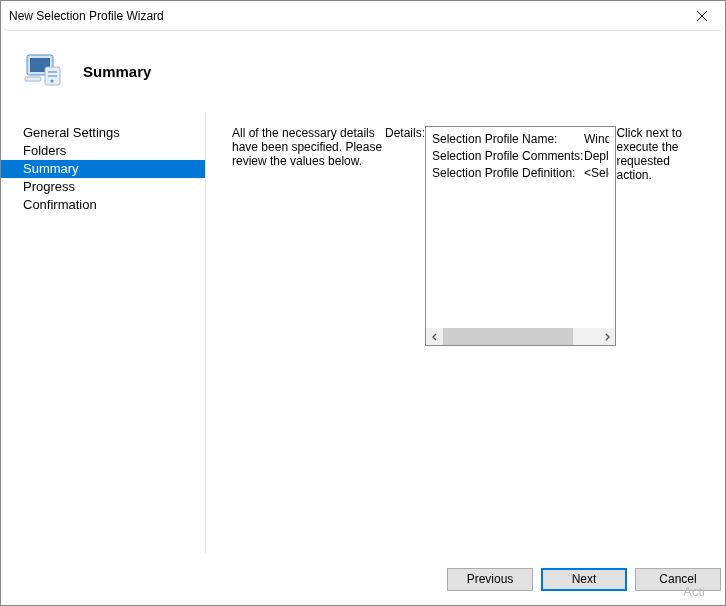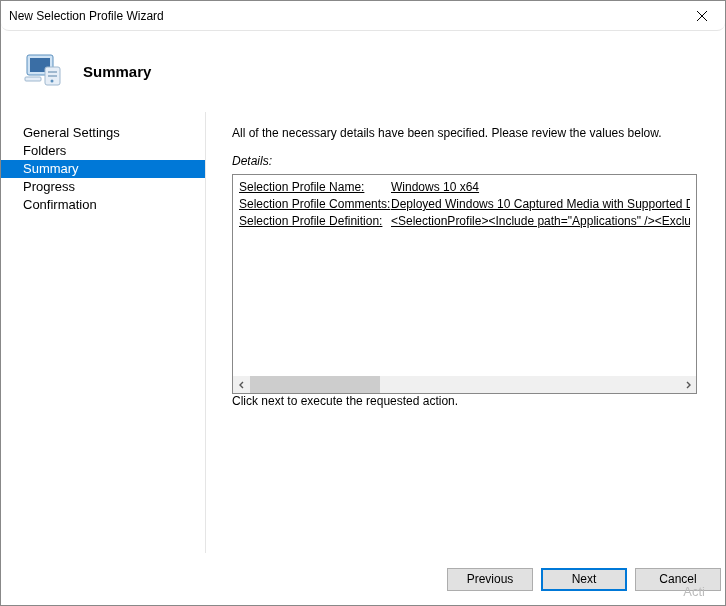--- a/index.html
+++ b/index.html
@@ -59,38 +59,37 @@
     cursor: default;
     line-height: 16px;
   }
   .sidebar-item.selected {
     background: #0078d7;
     color: #fff;
   }
   .content {
     flex: 1;
     padding: 14px 28px 0 26px;
-    display: flex; flex-direction: column;
+    display: flex; flex-direction: row;
     min-width: 0;
   }
   .intro { margin-bottom: 14px; }
-  .details-label { margin-bottom: 6px; font-style: italic; }
+  .details-label { margin-bottom: 6px; }
   .details-box {
     border: 1px solid #888;
     height: 220px;
     padding: 4px 6px 0 6px;
     display: flex; flex-direction: column;
     overflow: hidden;
     position: relative;
   }
   .details-inner {
     flex: 1;
     overflow: hidden;
     white-space: nowrap;
-    text-decoration: underline;
   }
   .detail-row { display: flex; line-height: 17px; }
   .detail-key { width: 152px; flex-shrink: 0; }
   .hscroll {
     height: 17px;
     background: #f0f0f0;
     display: flex; align-items: center;
     position: relative;
     margin: 0 -6px 0 -6px;
   }

